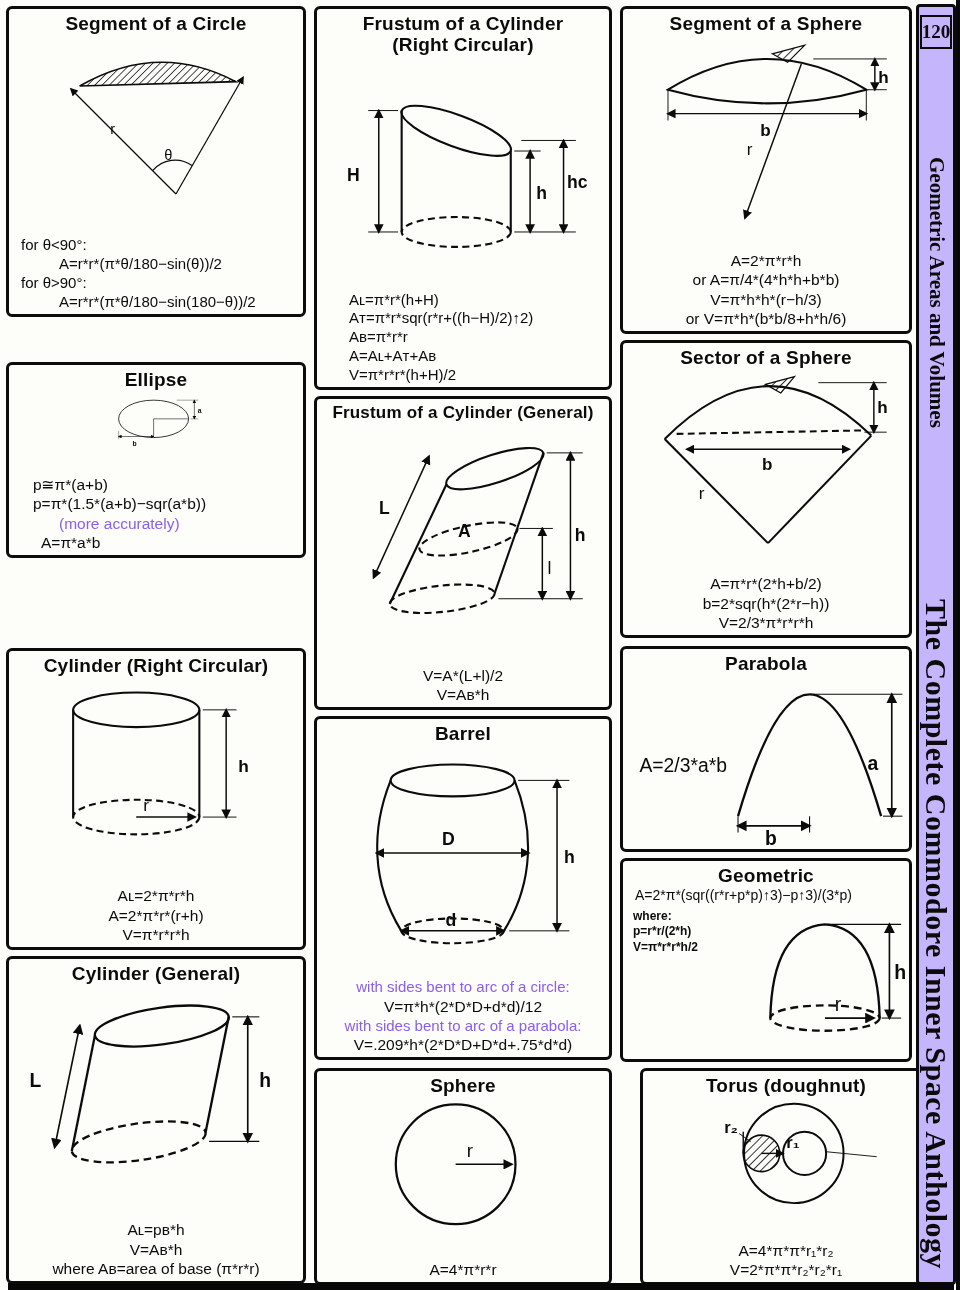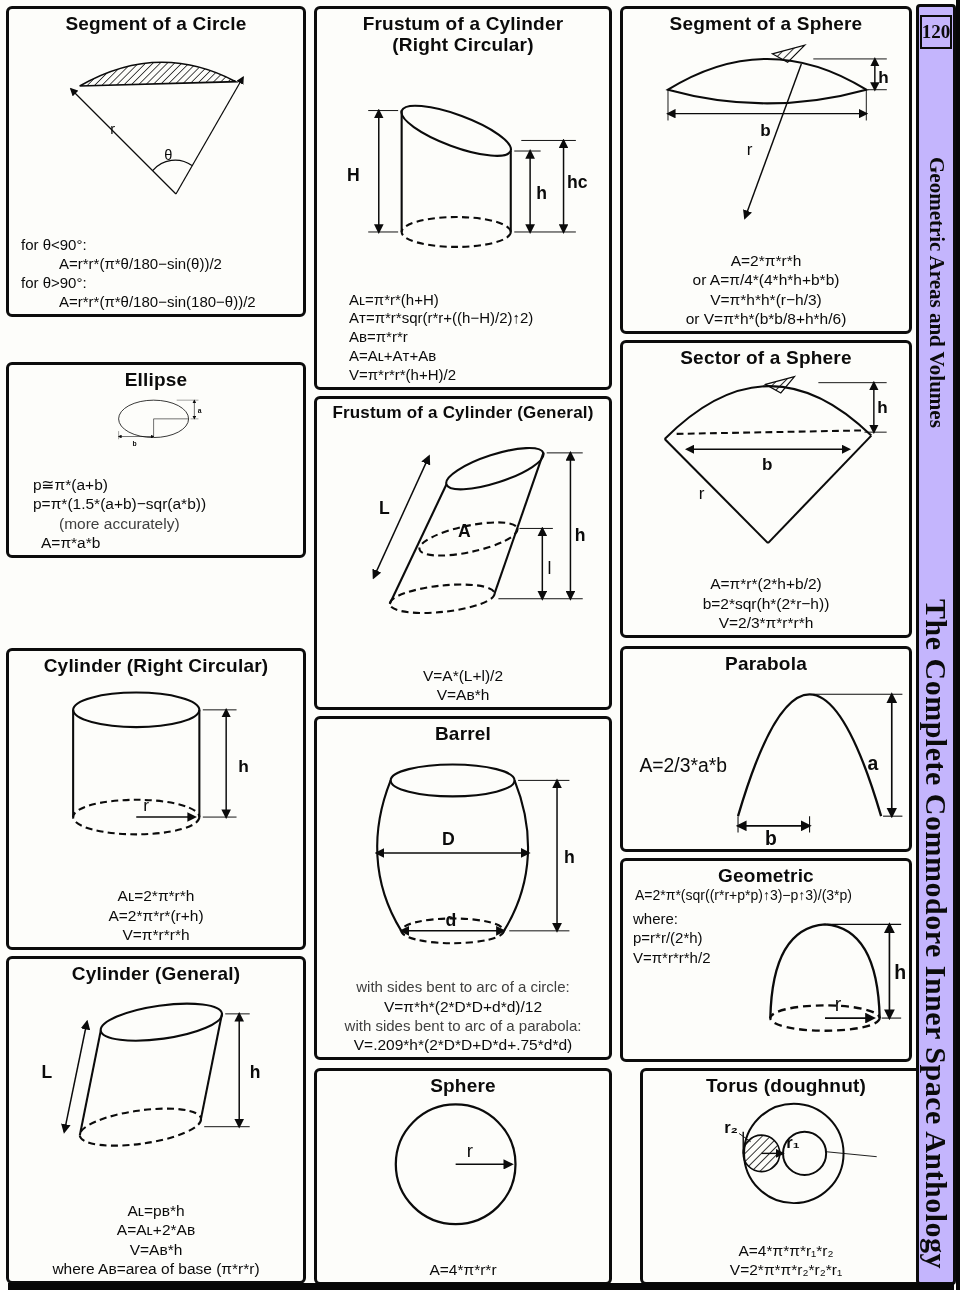--- a/index.html
+++ b/index.html
@@ -16,24 +16,24 @@
   .shape { fill:none; stroke:#0b0b0b; stroke-width:2.4; }
   .dash  { stroke-dasharray:8 5; }
   .thin  { fill:none; stroke:#0b0b0b; stroke-width:1.7; }
   .hair  { fill:none; stroke:#0b0b0b; stroke-width:1.1; }
   .flines { font-size:15.5px; line-height:1.26; text-align:center;margin-top:28px; }
   .fl { white-space:nowrap; }
   .fl.l10 { text-align:left; padding-left:10px; }
   .fl.l22 { text-align:left; padding-left:22px; }
   .fl.l30 { text-align:left; padding-left:30px; }
   .fl.l48 { text-align:left; padding-left:48px; }
-  .fl.gray { color:#404040; }
+  .fl.gray { color:#8b5cf6; }
   .fl.sm { font-size:14px; }
   .pb-row { display:flex; align-items:flex-start; }
-  .pb-left { font-size:15px; line-height:1.3; padding-left:8px; padding-top:6px; flex:0 0 118px; }
+  .pb-left { font-size:12px; line-height:1.3; padding-left:8px; padding-top:6px; flex:0 0 118px;font-weight:bold; }
   .sidebar { position:absolute; left:916px; top:4px; width:40px; height:1281px;
              border:3px solid #0b0b0b; border-radius:4px; background:#c4b5fd; }
   .pagenum-box { position:absolute; top:8px; left:50%; transform:translateX(-50%);
                  width:32px; height:34px; border:2.5px solid #0b0b0b;
                  display:flex; align-items:center; justify-content:center;
                  font-family:"Liberation Serif","DejaVu Serif",serif; font-weight:bold; font-size:19px; }
   .vtext { position:absolute; left:50%; transform:translateX(-50%);
            writing-mode:vertical-rl; white-space:nowrap; font-weight:bold;
            font-family:"Liberation Serif","DejaVu Serif",serif; }
   .vtext.section { top:150px; font-size:21px; }
@@ -149,21 +149,20 @@
     <text class="big" x="14" y="106" font-size="30">L</text>
     <g>
       <line class="hair" x1="224" y1="33" x2="252" y2="33"></line>
       <line class="hair" x1="200" y1="162" x2="252" y2="162"></line>
       <line class="thin" x1="240" y1="33" x2="240" y2="162" marker-start="url(#m4)" marker-end="url(#m4)"></line>
     </g>
     <text class="big" x="252" y="106" font-size="28">h</text>
   </svg>
   <div class="flines">
     <div class="fl">Aʟ=pʙ*h</div>
-    <div class="fl">A=Aʟ+2*Aʙ</div>
     <div class="fl">V=Aʙ*h</div>
     <div class="fl">where Aʙ=area of base (π*r*r)</div>
   </div>
 </section>
 
 <section class="panel" style="left:314px;top:6px;width:298px;height:384px">
   <div class="ptitle">Frustum of a Cylinder</div>
   <div class="ptitle">(Right Circular)</div>
   <svg width="292" height="235" viewBox="0 0 292 235">
     <defs>

